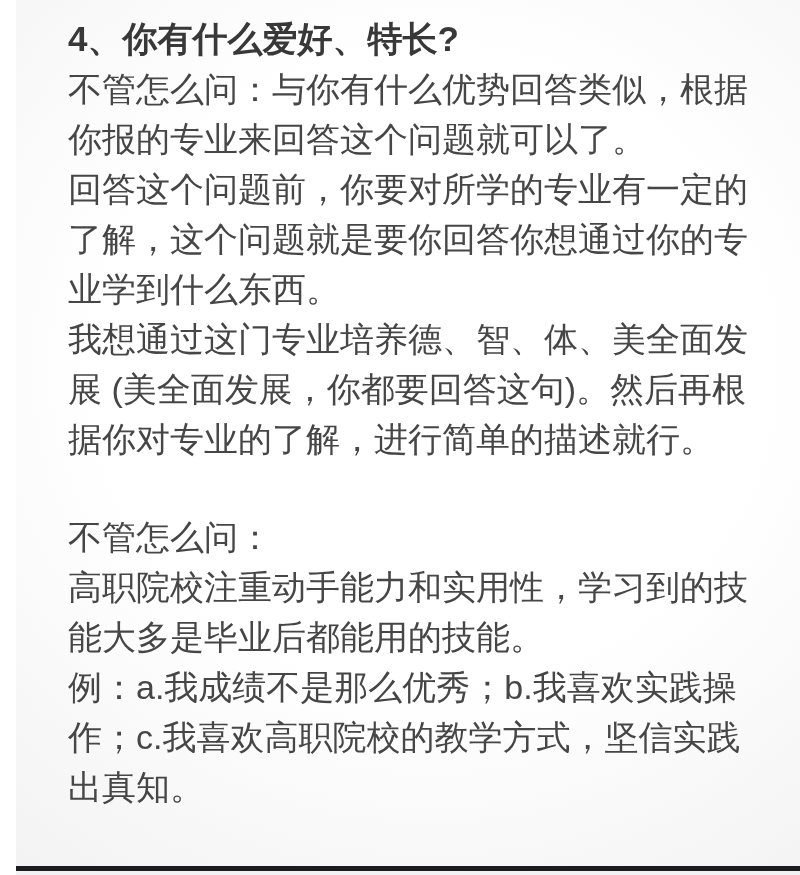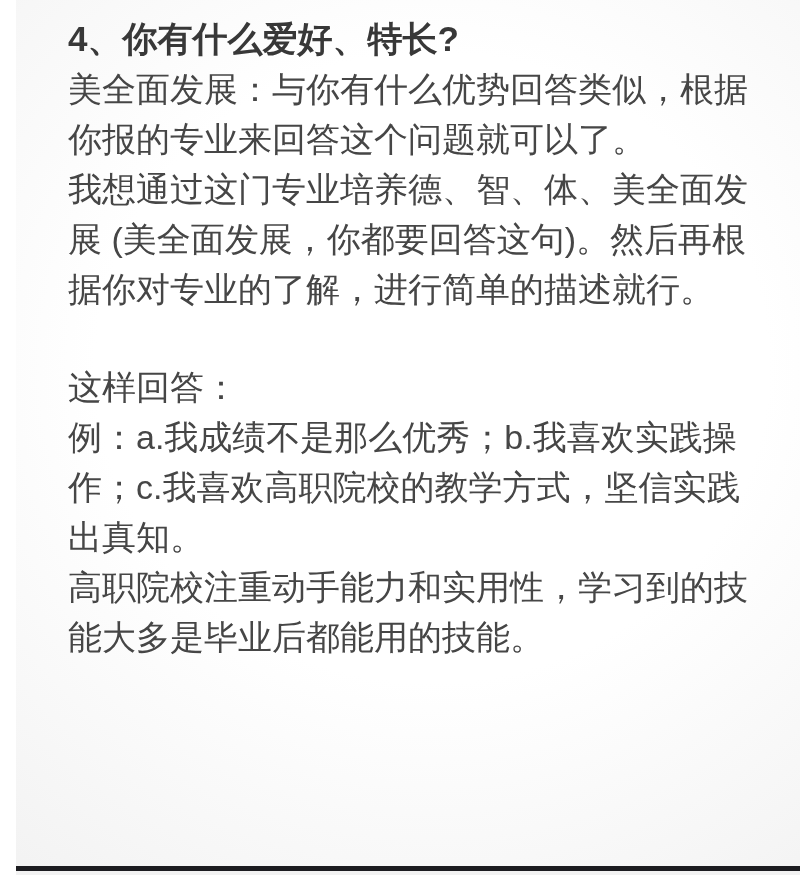--- a/index.html
+++ b/index.html
@@ -74,27 +74,28 @@
   }
 </style>
 </head>
 <body>
 
 <div class="page">
   <main class="content">
 
     <section class="qa-section">
       <h2 class="question-heading">4、你有什么爱好、特长?</h2>
-      <p class="answer-paragraph">美全面发展：与你有什么优势回答类似，根据你报的专业来回答这个问题就可以了。</p>
+      <p class="answer-paragraph">不管怎么问：与你有什么优势回答类似，根据你报的专业来回答这个问题就可以了。</p>
+      <p class="answer-paragraph">回答这个问题前，你要对所学的专业有一定的了解，这个问题就是要你回答你想通过你的专业学到什么东西。</p>
       <p class="answer-paragraph">我想通过这门专业培养德、智、体、美全面发展 (美全面发展，你都要回答这句)。然后再根据你对专业的了解，进行简单的描述就行。</p>
     </section>
 
     <section class="qa-section section-gap">
-      <p class="answer-paragraph">这样回答：</p>
+      <p class="answer-paragraph">不管怎么问：</p>
+      <p class="answer-paragraph">高职院校注重动手能力和实用性，学习到的技能大多是毕业后都能用的技能。</p>
       <p class="answer-paragraph">例：a.我成绩不是那么优秀；b.我喜欢实践操作；c.我喜欢高职院校的教学方式，坚信实践出真知。</p>
-      <p class="answer-paragraph">高职院校注重动手能力和实用性，学习到的技能大多是毕业后都能用的技能。</p>
     </section>
 
   </main>
 
   <div class="bottom-bar"></div>
   <div class="bottom-strip"></div>
 </div>
 
 </body></html>

